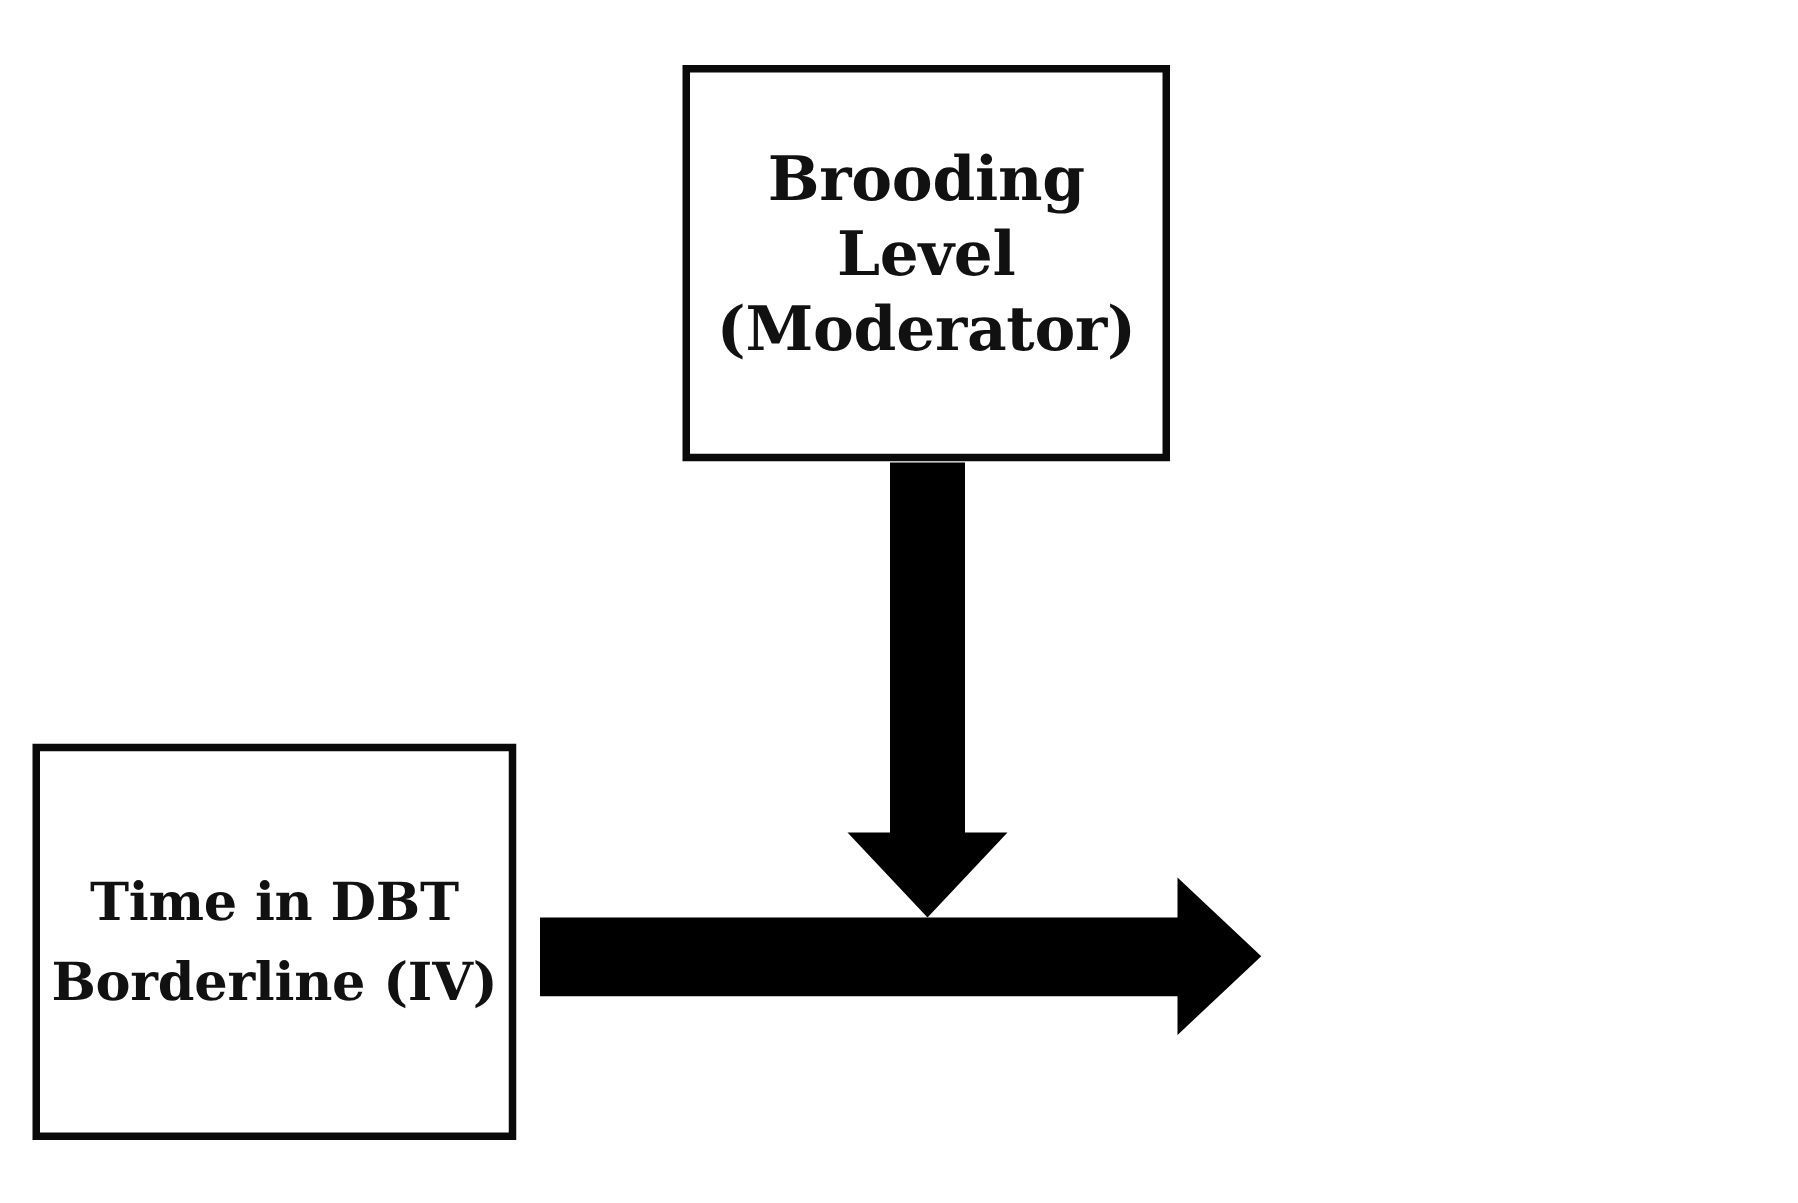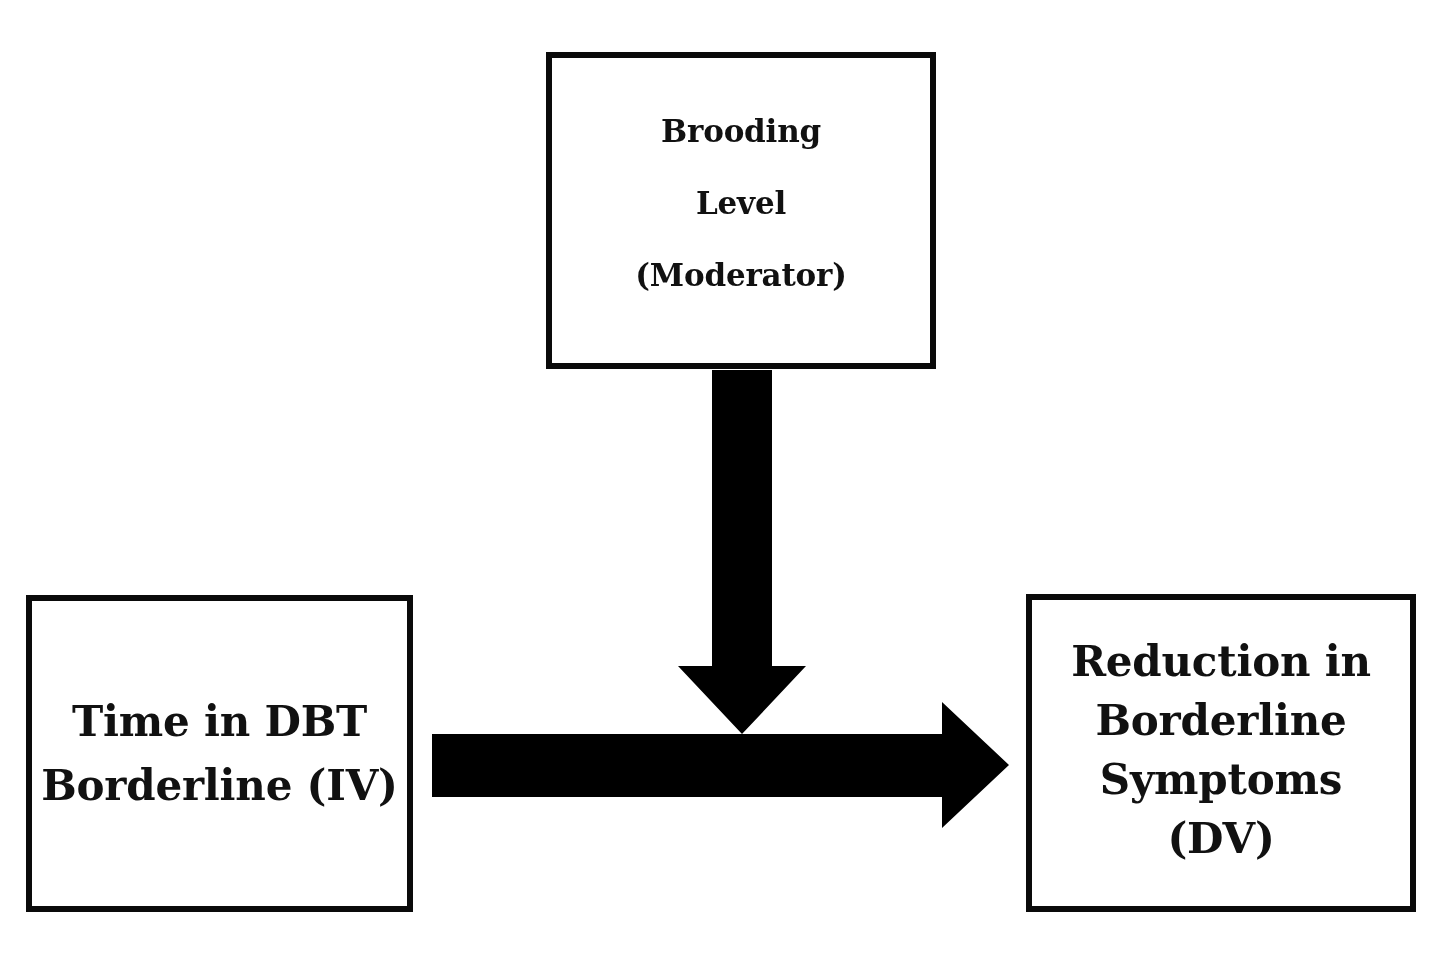--- a/index.html
+++ b/index.html
@@ -26,22 +26,22 @@
     background: #ffffff;
     border: 6px solid #0a0a0a;
     display: flex;
     align-items: center;
     justify-content: center;
     z-index: 3;
   }
   .node-text {
     font-family: "DejaVu Serif", "Liberation Serif", serif;
     font-weight: 700;
-    font-size: 31px;
-    line-height: 72px;
+    font-size: 49px;
+    line-height: 60px;
     color: #111111;
     text-align: center;
     letter-spacing: -0.2px;
     white-space: pre-line;
     padding: 0 6px;
   }
 
   #moderator-box {
     left: 546px;
     top: 52px;
@@ -108,26 +108,20 @@
     <span class="node-text">Brooding
 Level
 (Moderator)</span>
   </div>
 
   <div class="node-box" id="iv-box">
     <span class="node-text">Time in DBT
 Borderline (IV)</span>
   </div>
 
-  <div class="node-box" id="dv-box">
-    <span class="node-text">Reduction in
-Borderline
-Symptoms
-(DV)</span>
-  </div>
 
   <svg class="arrow-svg" id="moderator-arrow" viewBox="0 0 132 364" preserveAspectRatio="none">
     <polygon class="arrow-shape" points="36,0 96,0 96,296 130,296 66,364 2,296 36,296"></polygon>
   </svg>
 
   <svg class="arrow-svg" id="effect-arrow" viewBox="0 0 578 128" preserveAspectRatio="none">
     <polygon class="arrow-shape" points="0,33 510,33 510,1 577,64 510,127 510,96 0,96"></polygon>
   </svg>
 
 </div>

